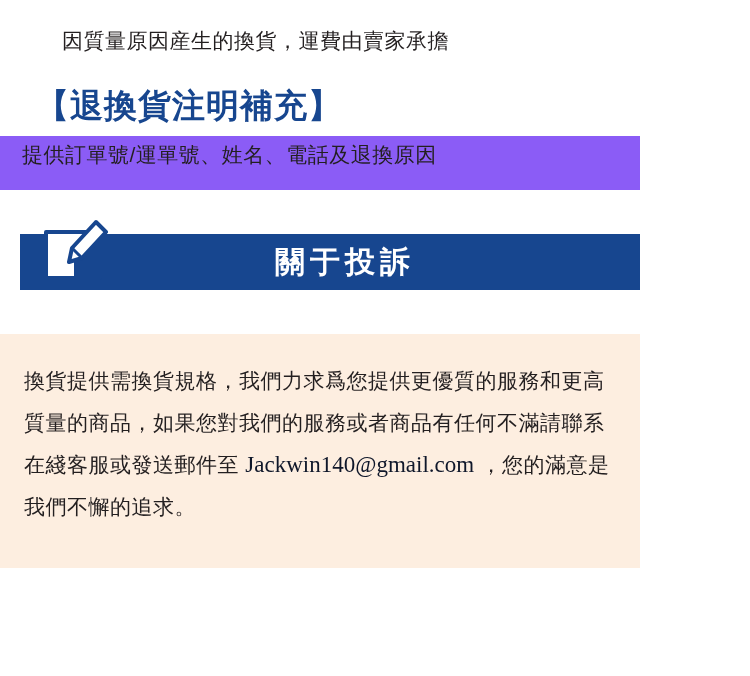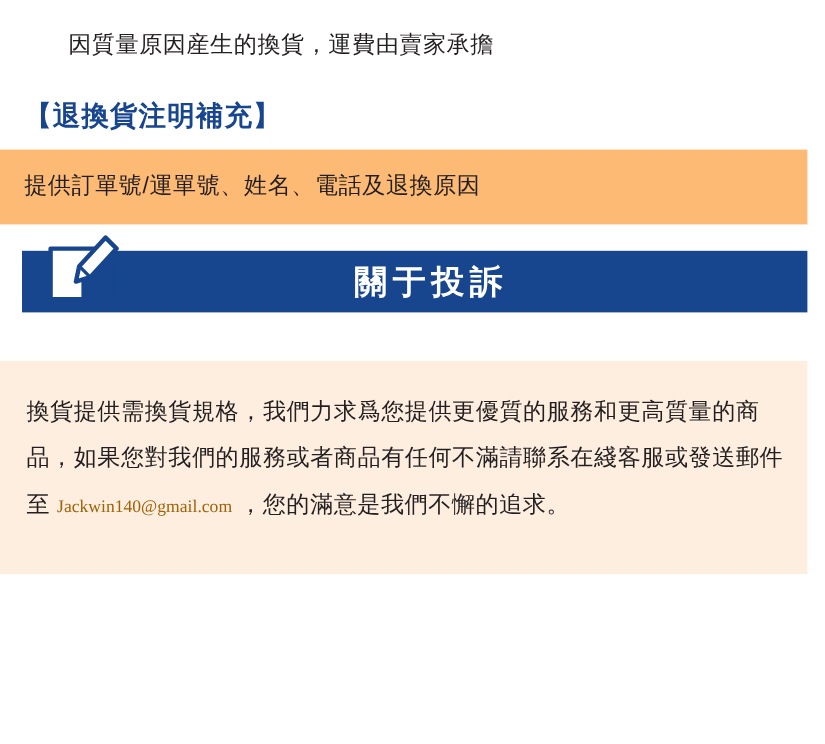--- a/index.html
+++ b/index.html
@@ -9,66 +9,67 @@
   body {
     width: 750px;
     height: 676px;
     background: #ffffff;
     font-family: "Liberation Sans", "DejaVu Sans", sans-serif;
     color: #231f20;
     overflow: hidden;
   }
   .page {
     position: relative;
-    width: 734px;
+    width: 640px;
     height: 676px;
   }
 
   
   .top-lines {
     padding-top: 18px;
     padding-left: 62px;
   }
   .top-line {
     font-size: 21px;
     line-height: 46px;
     color: #231f20;
     letter-spacing: 0.5px;
     white-space: nowrap;
   }
 
   
   .bracket-heading {
     margin-top: 22px;
-    padding-left: 22px;
-    font-size: 25px;
+    padding-left: 36px;
+    font-size: 33px;
     font-weight: bold;
     color: #17468f;
     letter-spacing: 1px;
     line-height: 40px;
+    font-family: Liberation Serif, serif;
   }
 
   
   .cream-box {
     margin-top: 10px;
-    background: #fdba74;
-    padding: 14px 0 16px 22px;
+    background: #8b5cf6;
+    padding: 0 0 16px 22px;
   }
   .cream-line {
     font-size: 21px;
     line-height: 38px;
     color: #231f20;
     letter-spacing: 0.5px;
     white-space: nowrap;
   }
 
   
   .banner-wrap {
     position: relative;
-    margin-top: 24px;
+    margin-top: 44px;
     height: 56px;
   }
   .banner-bar {
     position: absolute;
     left: 20px;
     right: 0;
     top: 0;
     height: 56px;
     background: #17468f;
     display: flex;
@@ -96,24 +97,24 @@
     background: #fdeee0;
     padding: 26px 18px 40px 24px;
   }
   .complaint-text {
     font-size: 21px;
     line-height: 42px;
     color: #231f20;
     letter-spacing: 0.5px;
   }
   .email-link {
-    color: #a16207;
+    color: #0f172a;
     text-decoration: none;
     font-family: "Liberation Serif", "DejaVu Serif", serif;
-    font-size: 16px;
+    font-size: 23px;
     letter-spacing: 0px;
   }
 </style>
 </head>
 <body>
 
 <div class="page">
 
   <div class="top-lines">
     <div class="top-line">因質量原因産生的換貨，運費由賣家承擔</div>

